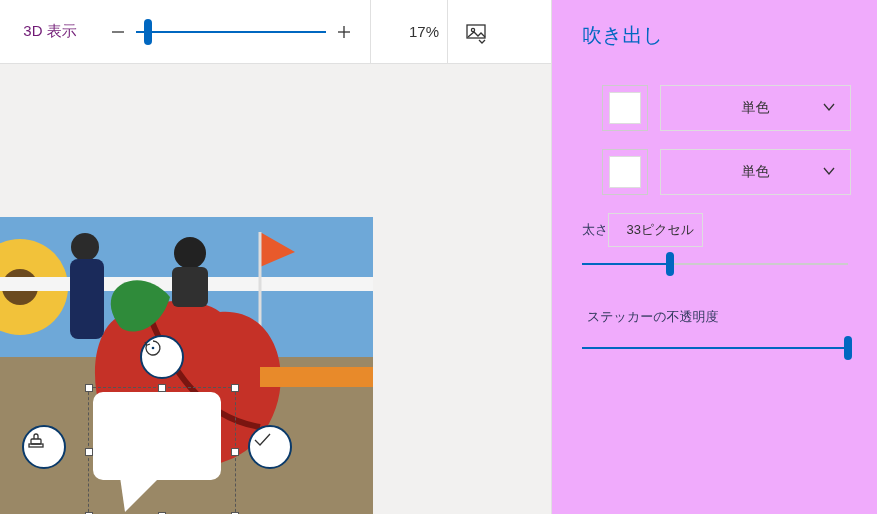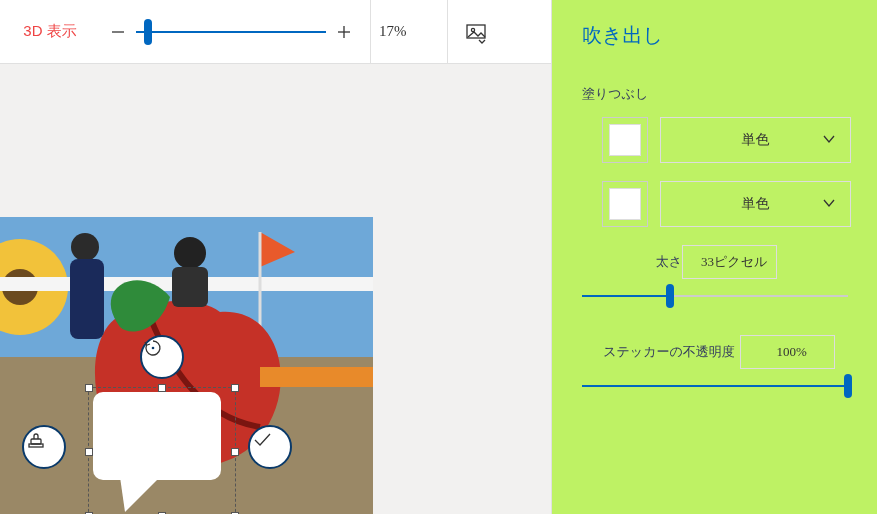--- a/index.html
+++ b/index.html
@@ -1,40 +1,40 @@
 <!DOCTYPE html>
 <html><head>
 <meta charset="utf-8">
 <style>
   * { box-sizing: border-box; margin: 0; padding: 0; }
   html, body { width: 877px; height: 514px; font-family: "Yu Gothic UI", "Segoe UI", sans-serif; background: #fff; overflow: hidden; }
   .topbar { height: 64px; display: flex; align-items: center; border-bottom: 1px solid #e0e0e0; }
-  .topbar .td-label { width: 100px; font-size: 15px; color: #ef4444; display:flex; align-items:center; justify-content:center; cursor: pointer; height:100%; }
+  .topbar .td-label { width: 100px; font-size: 15px; color: #701a75; display:flex; align-items:center; justify-content:center; cursor: pointer; height:100%; }
   .topbar .minus, .topbar .plus { width: 36px; height: 36px; display:flex; align-items:center; justify-content:center; color:#555; }
   .topbar .zoom-slider-wrap { width: 190px; display:flex; align-items:center; position:relative; height:36px; }
   .zoom-track { height:2px; background:#0067c0; width:100%; position:relative; }
   .zoom-thumb { width:8px; height:26px; border-radius:4px; background:#0067c0; position:absolute; top:50%; transform:translateY(-50%); left:8px; }
   .divider { width:1px; height:64px; background:#e0e0e0; margin:0 8px; }
-  .zoom-pct { width:60px; text-align:left; font-size:15px; color:#333;font-family:Liberation Serif, serif; }
+  .zoom-pct { width:60px; text-align:right; font-size:15px; color:#333; }
   .pic-icon { width:40px; height:40px; display:flex; align-items:center; justify-content:center; color:#444; }
   .left-panel { position:absolute; top:64px; left:0; width:551px; height:450px; background:#f2f1f0; }
   .canvas-area { position:absolute; left:0; top:153px; width:373px; height:300px; background:#2a4; overflow:hidden; }
   .canvas-area svg { position:absolute; left:0; top:0; }
   .selection { position:absolute; border:1px dashed #555; background:transparent; }
   .handle { position:absolute; width:8px; height:8px; background:#fff; border:1px solid #555; }
   .rot-btn, .stamp-btn, .commit-btn { position:absolute; width:44px; height:44px; border-radius:50%; background:#fff; border:2px solid #0a3a6a; display:flex; align-items:center; justify-content:center; }
-  .right-panel { position:absolute; top:0; left:551px; width:326px; height:514px; border-left:1px solid #e0e0e0; background:#bef264; padding: 22px 26px 0 30px; }
+  .right-panel { position:absolute; top:0; left:551px; width:326px; height:514px; border-left:1px solid #e0e0e0; background:#f0abfc; padding: 22px 26px 0 30px; }
   .panel-title { font-size:20px; color:#0067c0; margin-bottom:36px; }
   .section-label { font-size:13px; color:#323a5e; margin-bottom:14px; }
   .row { display:flex; gap:12px; align-items:center; margin-bottom:18px;padding-left:20px; }
   .swatch { width:46px; height:46px; border:1px solid #ccc; display:flex; align-items:center; justify-content:center; }
   .swatch-inner { width:32px; height:32px; background:#fff; border:1px solid #ddd; }
   .drop { flex:1; height:46px; border:1px solid #ddd; display:flex; align-items:center; justify-content:center; position:relative; font-size:14px; color:#333; }
   .drop .chev { position:absolute; right:14px; }
-  .thickness-row { display:flex; justify-content:center; align-items:center; margin-top:18px; margin-bottom:8px;font-family:Liberation Serif, serif; }
+  .thickness-row { display:flex; justify-content:flex-start; align-items:center; margin-top:18px; margin-bottom:8px; }
   .val-box { width:95px; height:34px; border:1px solid #ddd; display:flex; align-items:center; justify-content:center; font-size:13px; color:#333;padding-left:9px; }
   .prop-slider { width:266px; height:18px; position:relative; margin-top:8px; margin-bottom:30px; }
   .prop-track { position:absolute; top:50%; height:2px; width:100%; background:#ccc; transform:translateY(-50%); }
   .prop-fill { position:absolute; top:50%; height:2px; background:#0067c0; transform:translateY(-50%); left:0; }
   .prop-thumb { position:absolute; top:50%; width:8px; height:24px; background:#0067c0; border-radius:4px; transform:translate(-50%,-50%); }
   .icon-line { stroke:#333; stroke-width:1.3; fill:none; }
 </style>
 </head>
 <body>
 
@@ -130,21 +130,20 @@
       <svg width="24" height="24">
         <polyline points="5,13 10,18 20,7" class="icon-line"></polyline>
       </svg>
     </div>
   </div>
 </div>
 
 <div class="right-panel">
   <div class="panel-title">吹き出し</div>
 
-  <div class="section-label">塗りつぶし</div>
   <div class="row">
     <div class="swatch">
         <div class="swatch-inner"></div>
       </div>
     <div class="drop">
       <span>単色</span>
       <span class="chev">
         <svg width="14" height="14">
             <polyline points="2,4 7,10 12,4" class="icon-line"></polyline>
           </svg>
@@ -171,20 +170,19 @@
     <div class="val-box">33ピクセル</div>
   </div>
   <div class="prop-slider">
     <div class="prop-track"></div>
     <div class="prop-fill" style="width:33%"></div>
     <div class="prop-thumb" style="left:33%"></div>
   </div>
 
   <div class="thickness-row">
     <div class="section-label" style="margin:5px">ステッカーの不透明度</div>
-    <div class="val-box">100%</div>
   </div>
   <div class="prop-slider">
     <div class="prop-track"></div>
     <div class="prop-fill" style="width:100%"></div>
     <div class="prop-thumb" style="left:100%"></div>
   </div>
 </div>
 
 </body></html>

